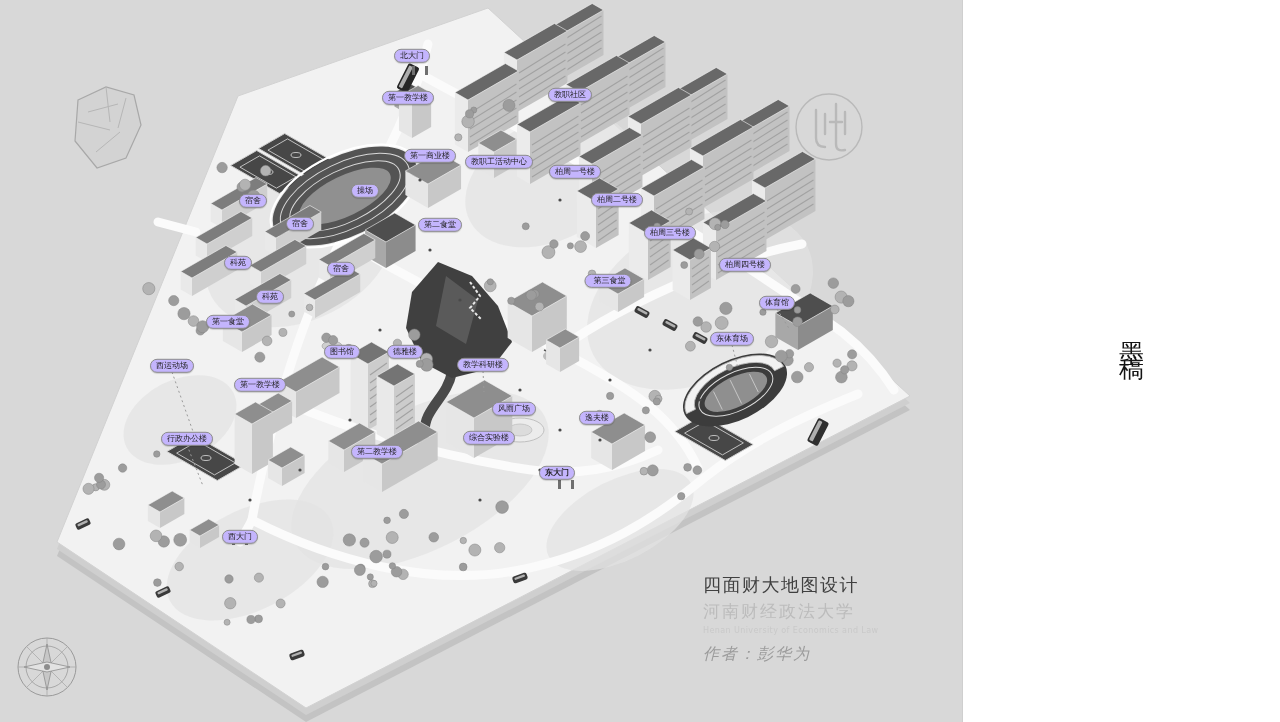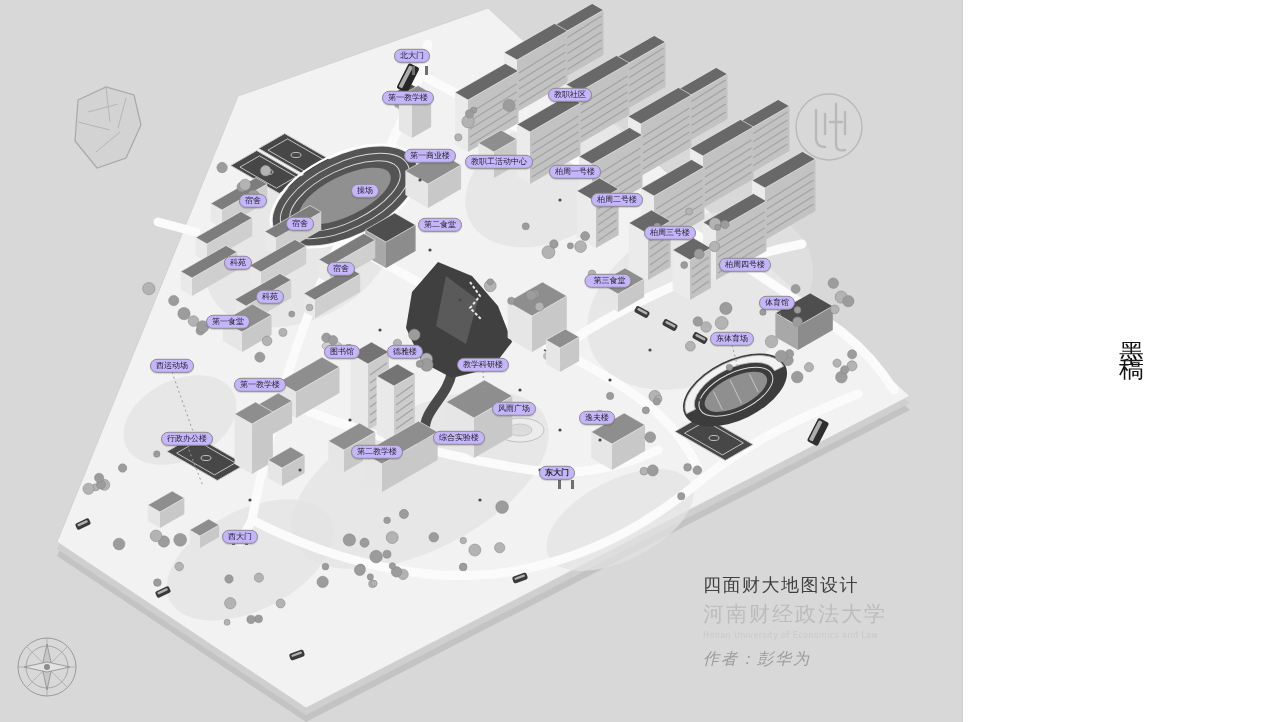--- a/index.html
+++ b/index.html
@@ -15,21 +15,21 @@
     position:absolute;transform:translate(-50%,-50%);
     background:#c4b5fd;border:1px solid #8d8d8d;border-radius:8px;
     padding:1px 5px;font-size:8px;line-height:1.3;color:#1f1f1f;
     white-space:nowrap;box-shadow:0 1px 1px rgba(0,0,0,.18);
   }
   .inset{position:absolute;left:66px;top:80px;}
   .seal{position:absolute;left:792px;top:88px;}
   .compass{position:absolute;left:12px;top:632px;}
   .signature{position:absolute;left:703px;top:573px;width:210px;user-select:none;}
   .sig-title{font-size:18px;letter-spacing:1.5px;color:#404040;font-weight:300;}
-  .sig-cn{font-size:21px;letter-spacing:2px;color:#bcbcbc;margin-top:3px;font-weight:300;}
+  .sig-cn{font-size:17px;letter-spacing:2px;color:#bcbcbc;margin-top:3px;font-weight:300;}
   .sig-en{font-size:8px;letter-spacing:.4px;color:#c9c9c9;margin-top:3px;}
   .sig-author{font-size:16px;color:#9c9c9c;margin-top:9px;font-style:italic;letter-spacing:2px;}
   .panel{
     position:absolute;left:962px;top:0;width:318px;height:722px;
     background:#ffffff;border-left:1px solid #cfcfcf;
   }
   .vtitle{
     position:absolute;left:152px;top:322px;
     writing-mode:vertical-rl;text-orientation:upright;
     font-size:25px;letter-spacing:13px;color:#141414;font-weight:500;
@@ -576,21 +576,21 @@
       <div class="pill" style="left: 777px; top: 303px;">体育馆</div>
       <div class="pill" style="left: 732px; top: 339px;">东体育场</div>
       <div class="pill" style="left: 238px; top: 263px;">科苑</div>
       <div class="pill" style="left: 270px; top: 297px;">科苑</div>
       <div class="pill" style="left: 228px; top: 322px;">第一食堂</div>
       <div class="pill" style="left: 342px; top: 352px;">图书馆</div>
       <div class="pill" style="left: 405px; top: 352px;">德雅楼</div>
       <div class="pill" style="left: 260px; top: 385px;">第一教学楼</div>
       <div class="pill" style="left: 483px; top: 365px;">教学科研楼</div>
       <div class="pill" style="left: 514px; top: 409px;">风雨广场</div>
-      <div class="pill" style="left: 459px; top: 438px;">综合实验楼</div>
+      <div class="pill" style="left: 489px; top: 438px;">综合实验楼</div>
       <div class="pill" style="left: 377px; top: 452px;">第二教学楼</div>
       <div class="pill" style="left: 187px; top: 439px;">行政办公楼</div>
       <div class="pill" style="left: 172px; top: 366px;">西运动场</div>
       <div class="pill" style="left: 240px; top: 537px;">西大门</div>
       <div class="pill" style="left: 557px; top: 473px; font-weight: bold;">东大门</div>
       <div class="pill" style="left: 597px; top: 418px;">逸夫楼</div>
     </div>
 
   <div class="inset">
     <svg width="84" height="96">

